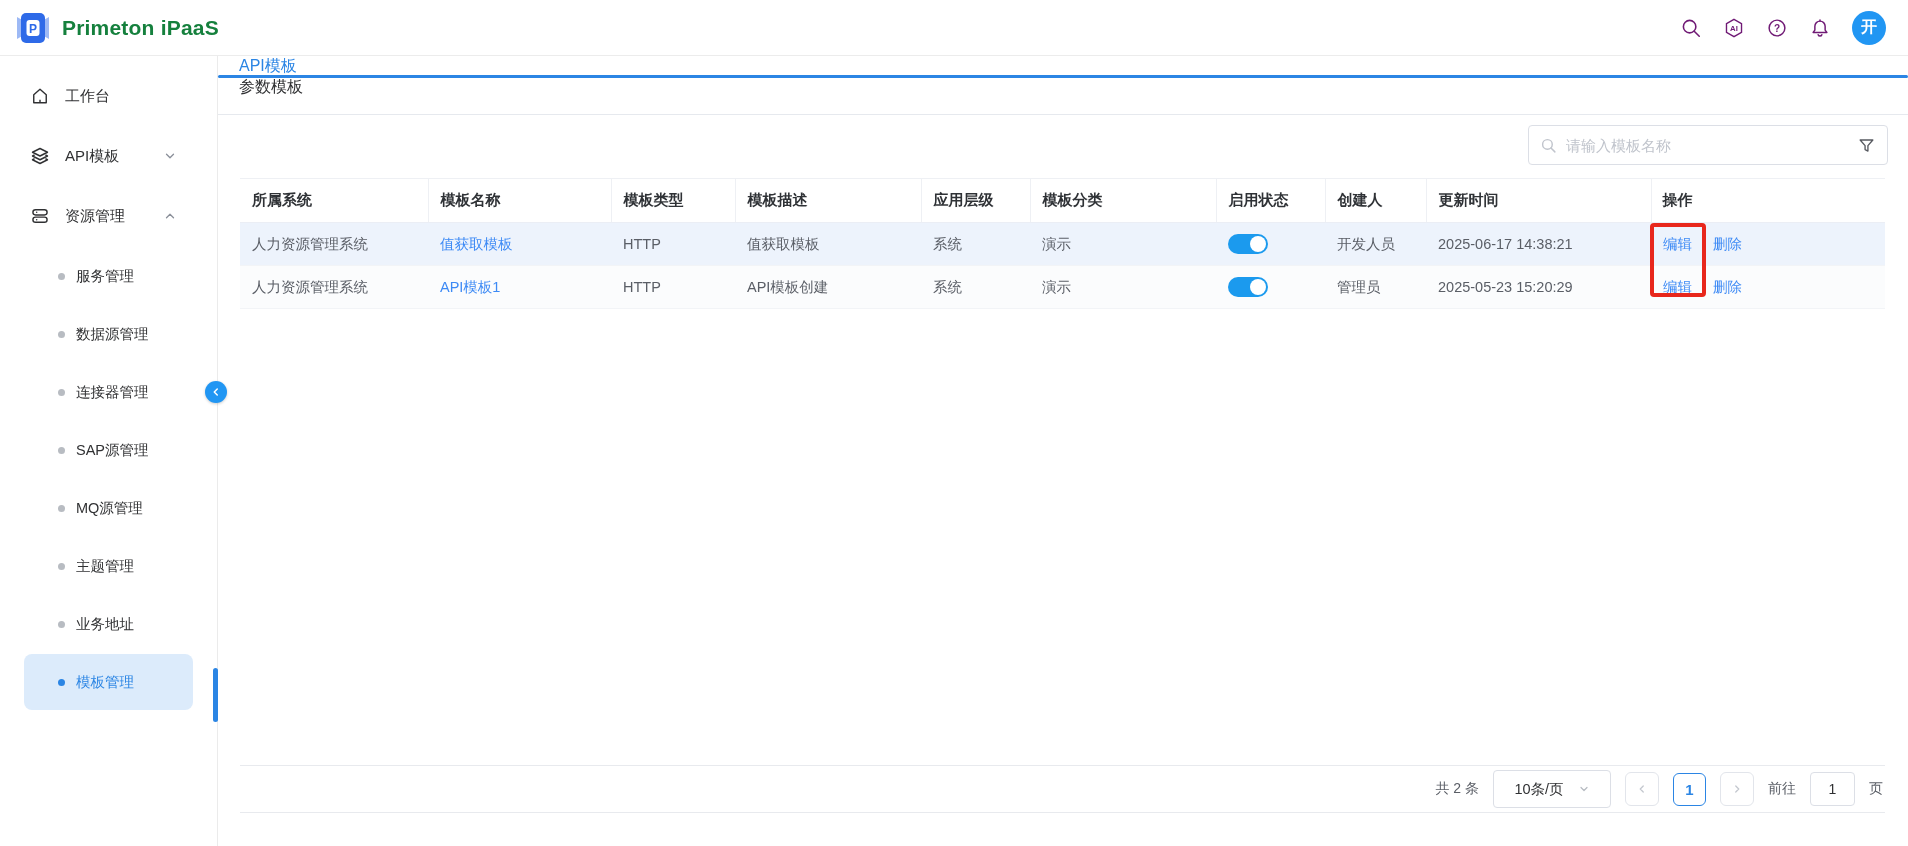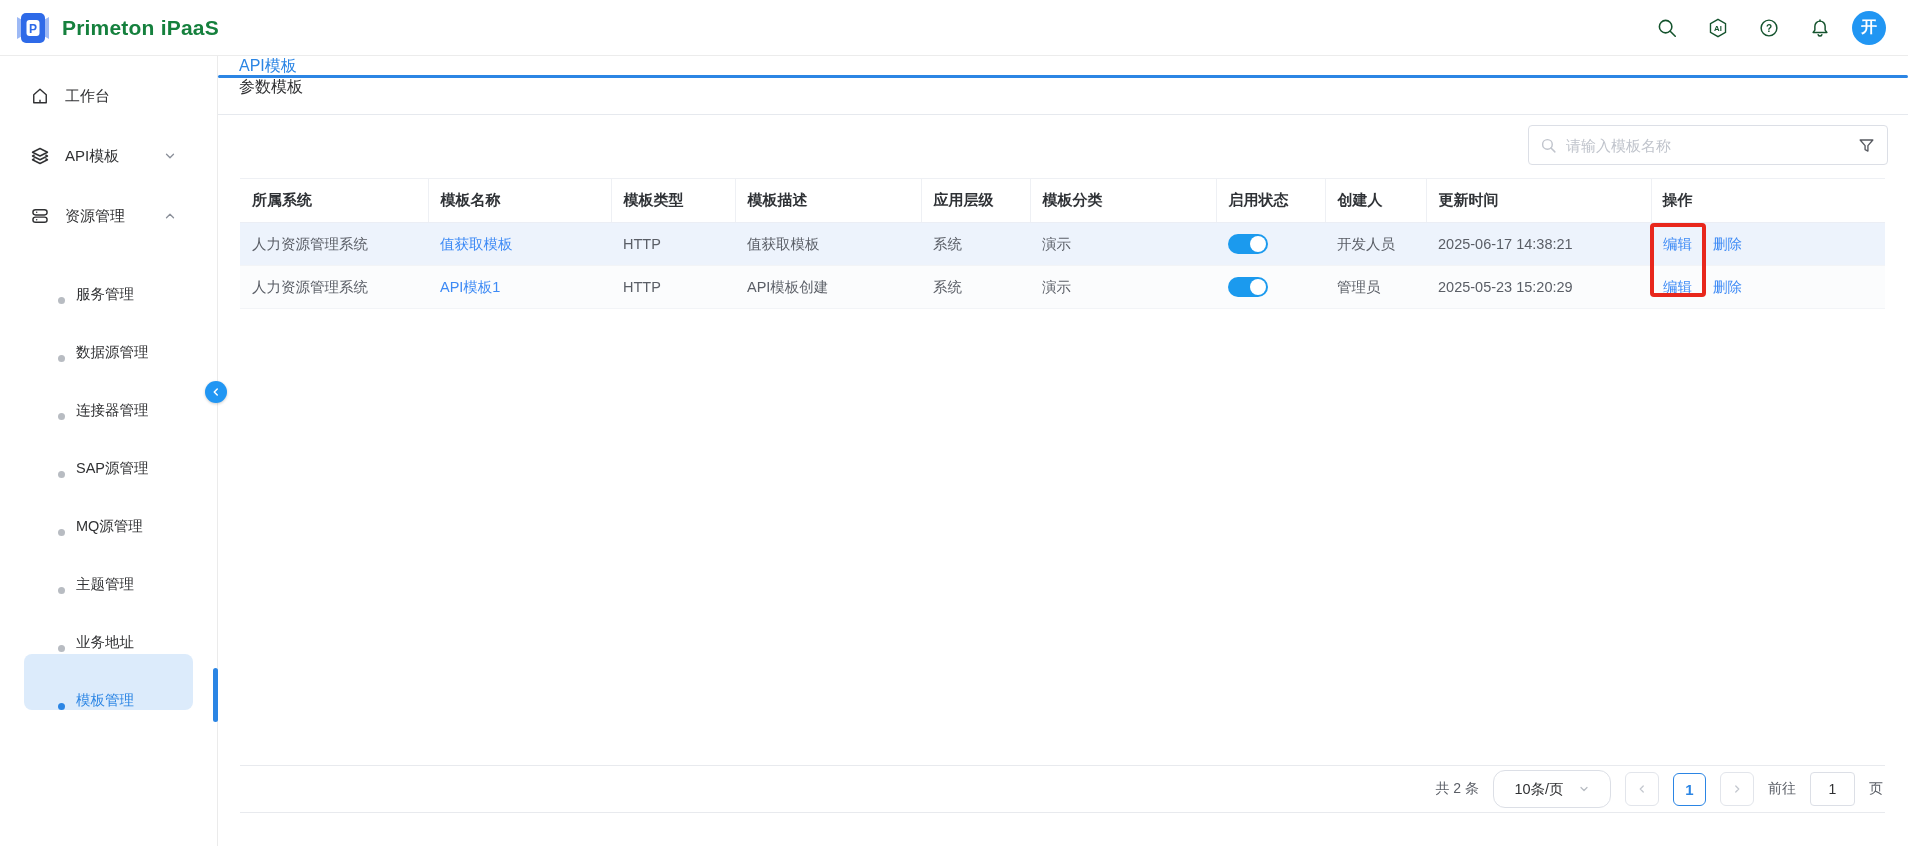--- a/index.html
+++ b/index.html
@@ -17,42 +17,42 @@
     display:flex; align-items:center; z-index:10;
   }
   .brand { display:flex; align-items:center; gap:10px; padding-left:14px; }
   .brand-text { font-size:21px; font-weight:bold; color:#15803d; letter-spacing:.2px; }
   .portal-tab {
     margin-left:56px; height:56px; padding:0 26px;
     display:flex; align-items:center; gap:9px;
     background:#d6e7f7; color:#2a80d2; font-size:16px; cursor:pointer;
   }
   .topbar-right { margin-left:auto; display:flex; align-items:center; gap:21px; padding-right:22px; }
-  .tb-icon { width:22px; height:22px; color:#14532d; cursor:pointer;margin-left:8px; }
+  .tb-icon { width:22px; height:22px; color:#701a75; cursor:pointer; }
   .avatar {
     width:34px; height:34px; border-radius:50%; background:#2196f3;
     color:#fff; font-size:16px; font-weight:bold;
     display:flex; align-items:center; justify-content:center; cursor:pointer;
   }
 
   
   .sidebar {
     position:absolute; top:56px; left:0; bottom:0; width:218px;
     background:#fff; border-right:1px solid #ebebeb;
   }
   .side-list { padding-top:10px; }
   .side-item {
     height:60px; display:flex; align-items:center; gap:15px;
     padding-left:30px; font-size:15px; cursor:pointer;
   }
   .side-item .mi { width:20px; height:20px; color:#303133; }
   .chev { width:14px; height:14px; color:#8a8f99; margin-left:auto; margin-right:40px; }
   .side-sub-item {
     height:56px; margin:2px 24px; border-radius:8px;
-    display:flex; align-items:flex-end; gap:11px; padding-left:34px;
+    display:flex; align-items:center; gap:11px; padding-left:34px;
     font-size:14.5px; color:#303133; cursor:pointer;
   }
   .bullet { width:7px; height:7px; border-radius:50%; background:#b8bcc2; flex:0 0 auto; }
   .side-sub-item.active { background:#dcebfb; color:#2b85e4; }
   .side-sub-item.active .bullet { background:#2b85e4; }
   .active-bar {
     position:absolute; right:-1px; top:612px; width:5px; height:54px;
     background:#2b85e4; border-radius:3px;
   }
   .collapse-btn {
@@ -120,21 +120,21 @@
   }
 
   
   .footer {
     position:absolute; left:22px; right:23px; bottom:33px; height:48px;
     border-top:1px solid #e8eaee; border-bottom:1px solid #e8eaee;
     display:flex; align-items:center; justify-content:flex-end; gap:14px;
     font-size:14px; color:#5a5e66; background:#fff; padding-right:2px;
   }
   .page-size {
-    width:118px; height:38px; border:1px solid #dcdfe6; border-radius:12px;
+    width:118px; height:38px; border:1px solid #dcdfe6; border-radius:4px;
     display:flex; align-items:center; justify-content:center; gap:14px;
     font-size:14.5px; color:#303133; cursor:pointer; background:#fff;
   }
   .page-size svg { width:12px; height:12px; color:#b6bac1; }
   .page-btn {
     width:34px; height:34px; border:1px solid #e2e5eb; border-radius:6px; background:#fff;
     display:flex; align-items:center; justify-content:center; color:#c4c8cf; cursor:pointer;
   }
   .page-btn svg { width:12px; height:12px; }
   .page-current {

